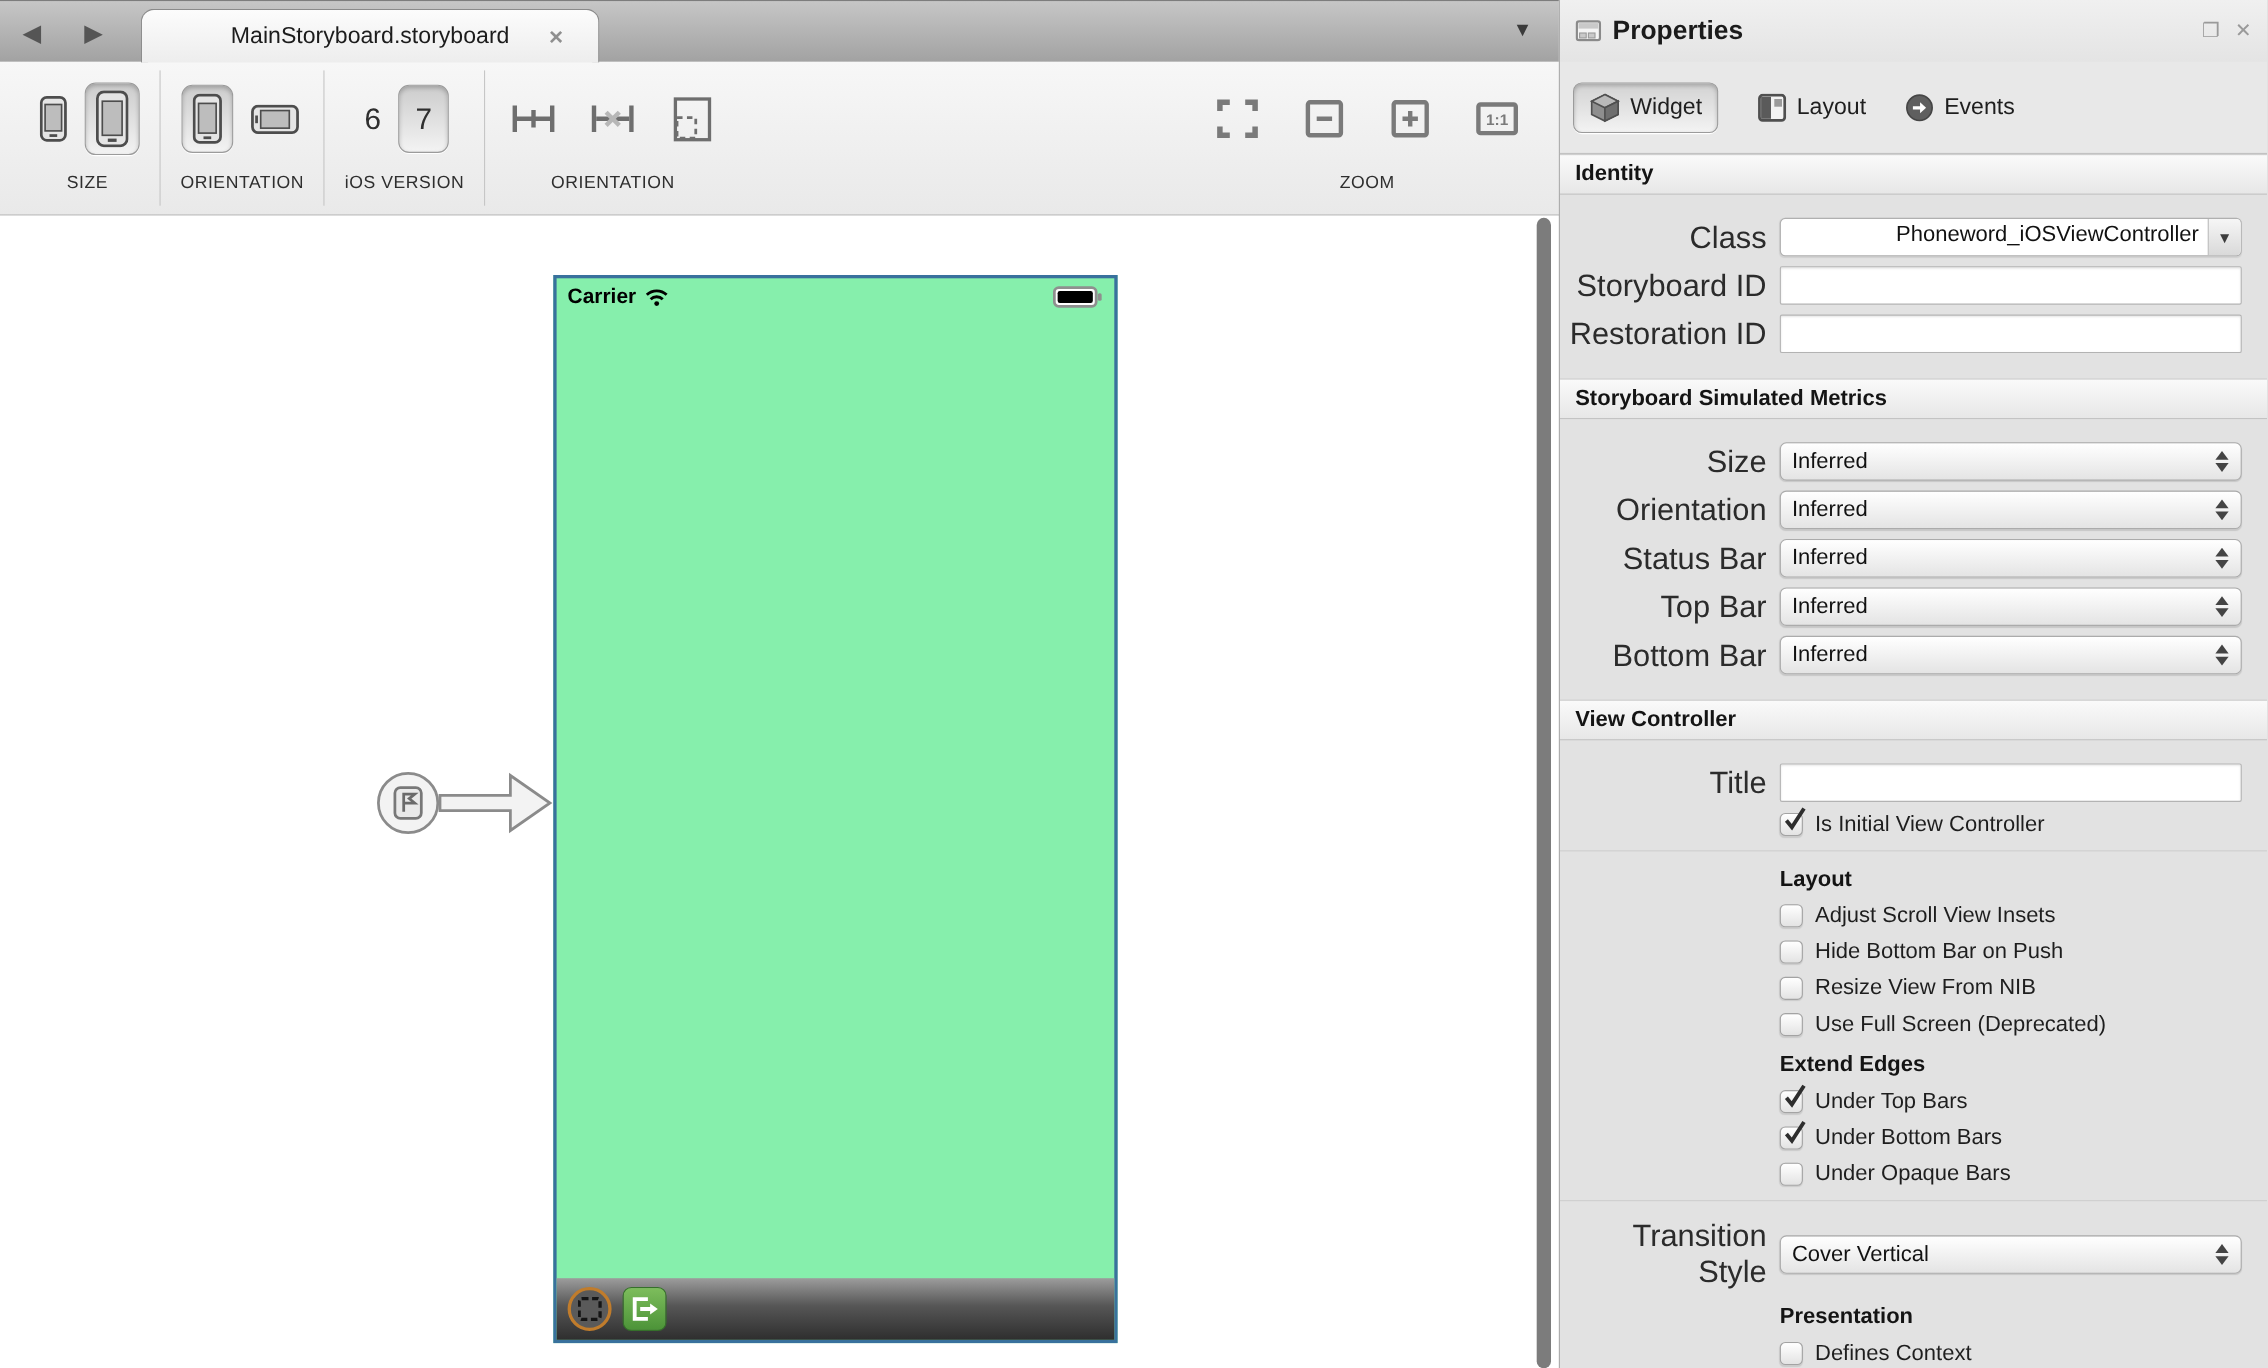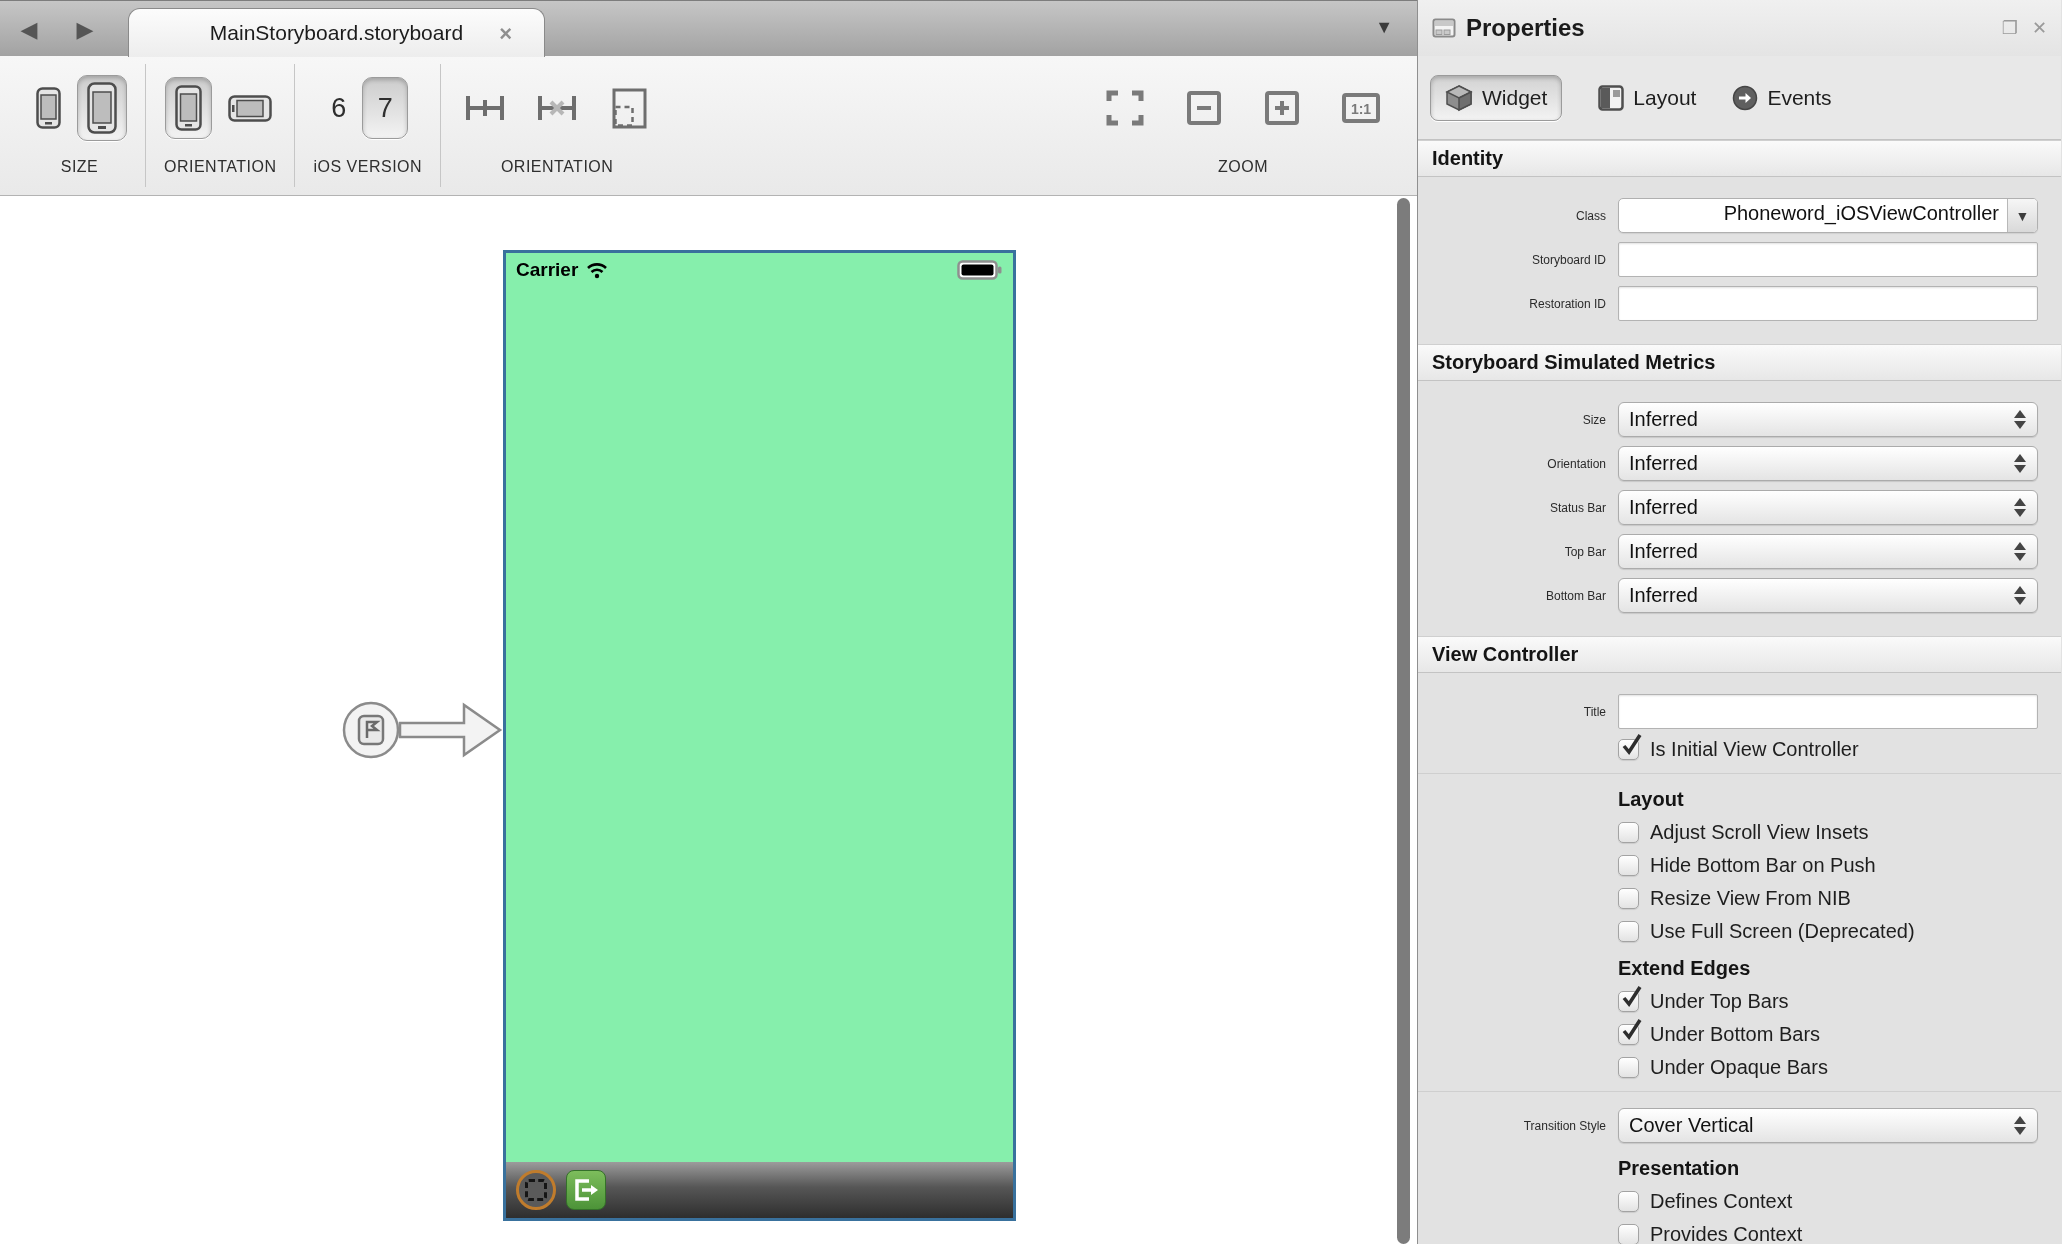--- a/index.html
+++ b/index.html
@@ -78,21 +78,21 @@
   .ptab.selected { border:1px solid #9b9b9b; border-radius:8px; padding:8px 14px;
     background:linear-gradient(#d2d2d2,#f3f3f3);
     box-shadow:inset 0 2px 4px rgba(0,0,0,.22), 0 1px 0 #fff; }
 
   .sec-header { height:37px; flex:none; display:flex; align-items:center; padding:12px 14px;
     background:linear-gradient(#fafafa,#e7e7e7);
     border-top:1px solid #cfcfcf; border-bottom:1px solid #c3c3c3;
     font-size:20px; font-weight:bold; color:#141414; }
   .sec-body { padding:12px 0 14px 0; }
   .prow { display:flex; align-items:center; margin:9px 0; }
-  .prow .plabel { width:188px; text-align:right; font-size:12px; color:#2b2b2b; margin-right:12px; flex:none; }
+  .prow .plabel { width:188px; text-align:right; font-size:28px; color:#2b2b2b; margin-right:12px; flex:none; }
   .ctrl { width:420px; height:35px; }
 
   .textfield { width:420px; height:35px; border:1px solid #b3b3b3; background:#fff;
     font-size:20px; color:#111; padding:0 8px; border-radius:2px;
     box-shadow:inset 0 1px 2px rgba(0,0,0,.12); font-family:"Liberation Sans",sans-serif; }
   .combo { display:flex; border:1px solid #b0b0b0; border-radius:5px; background:#fff; overflow:hidden;
     box-shadow:0 1px 1px rgba(0,0,0,.08);text-align:right; }
   .combo .combo-text { flex:1; font-size:20px; color:#111; padding:3px 8px 0 8px; }
   .combo .combo-arrow { width:30px; border-left:1px solid #b8b8b8;
     background:linear-gradient(#f6f6f6,#d9d9d9); color:#3c3c3c; font-size:14px;

